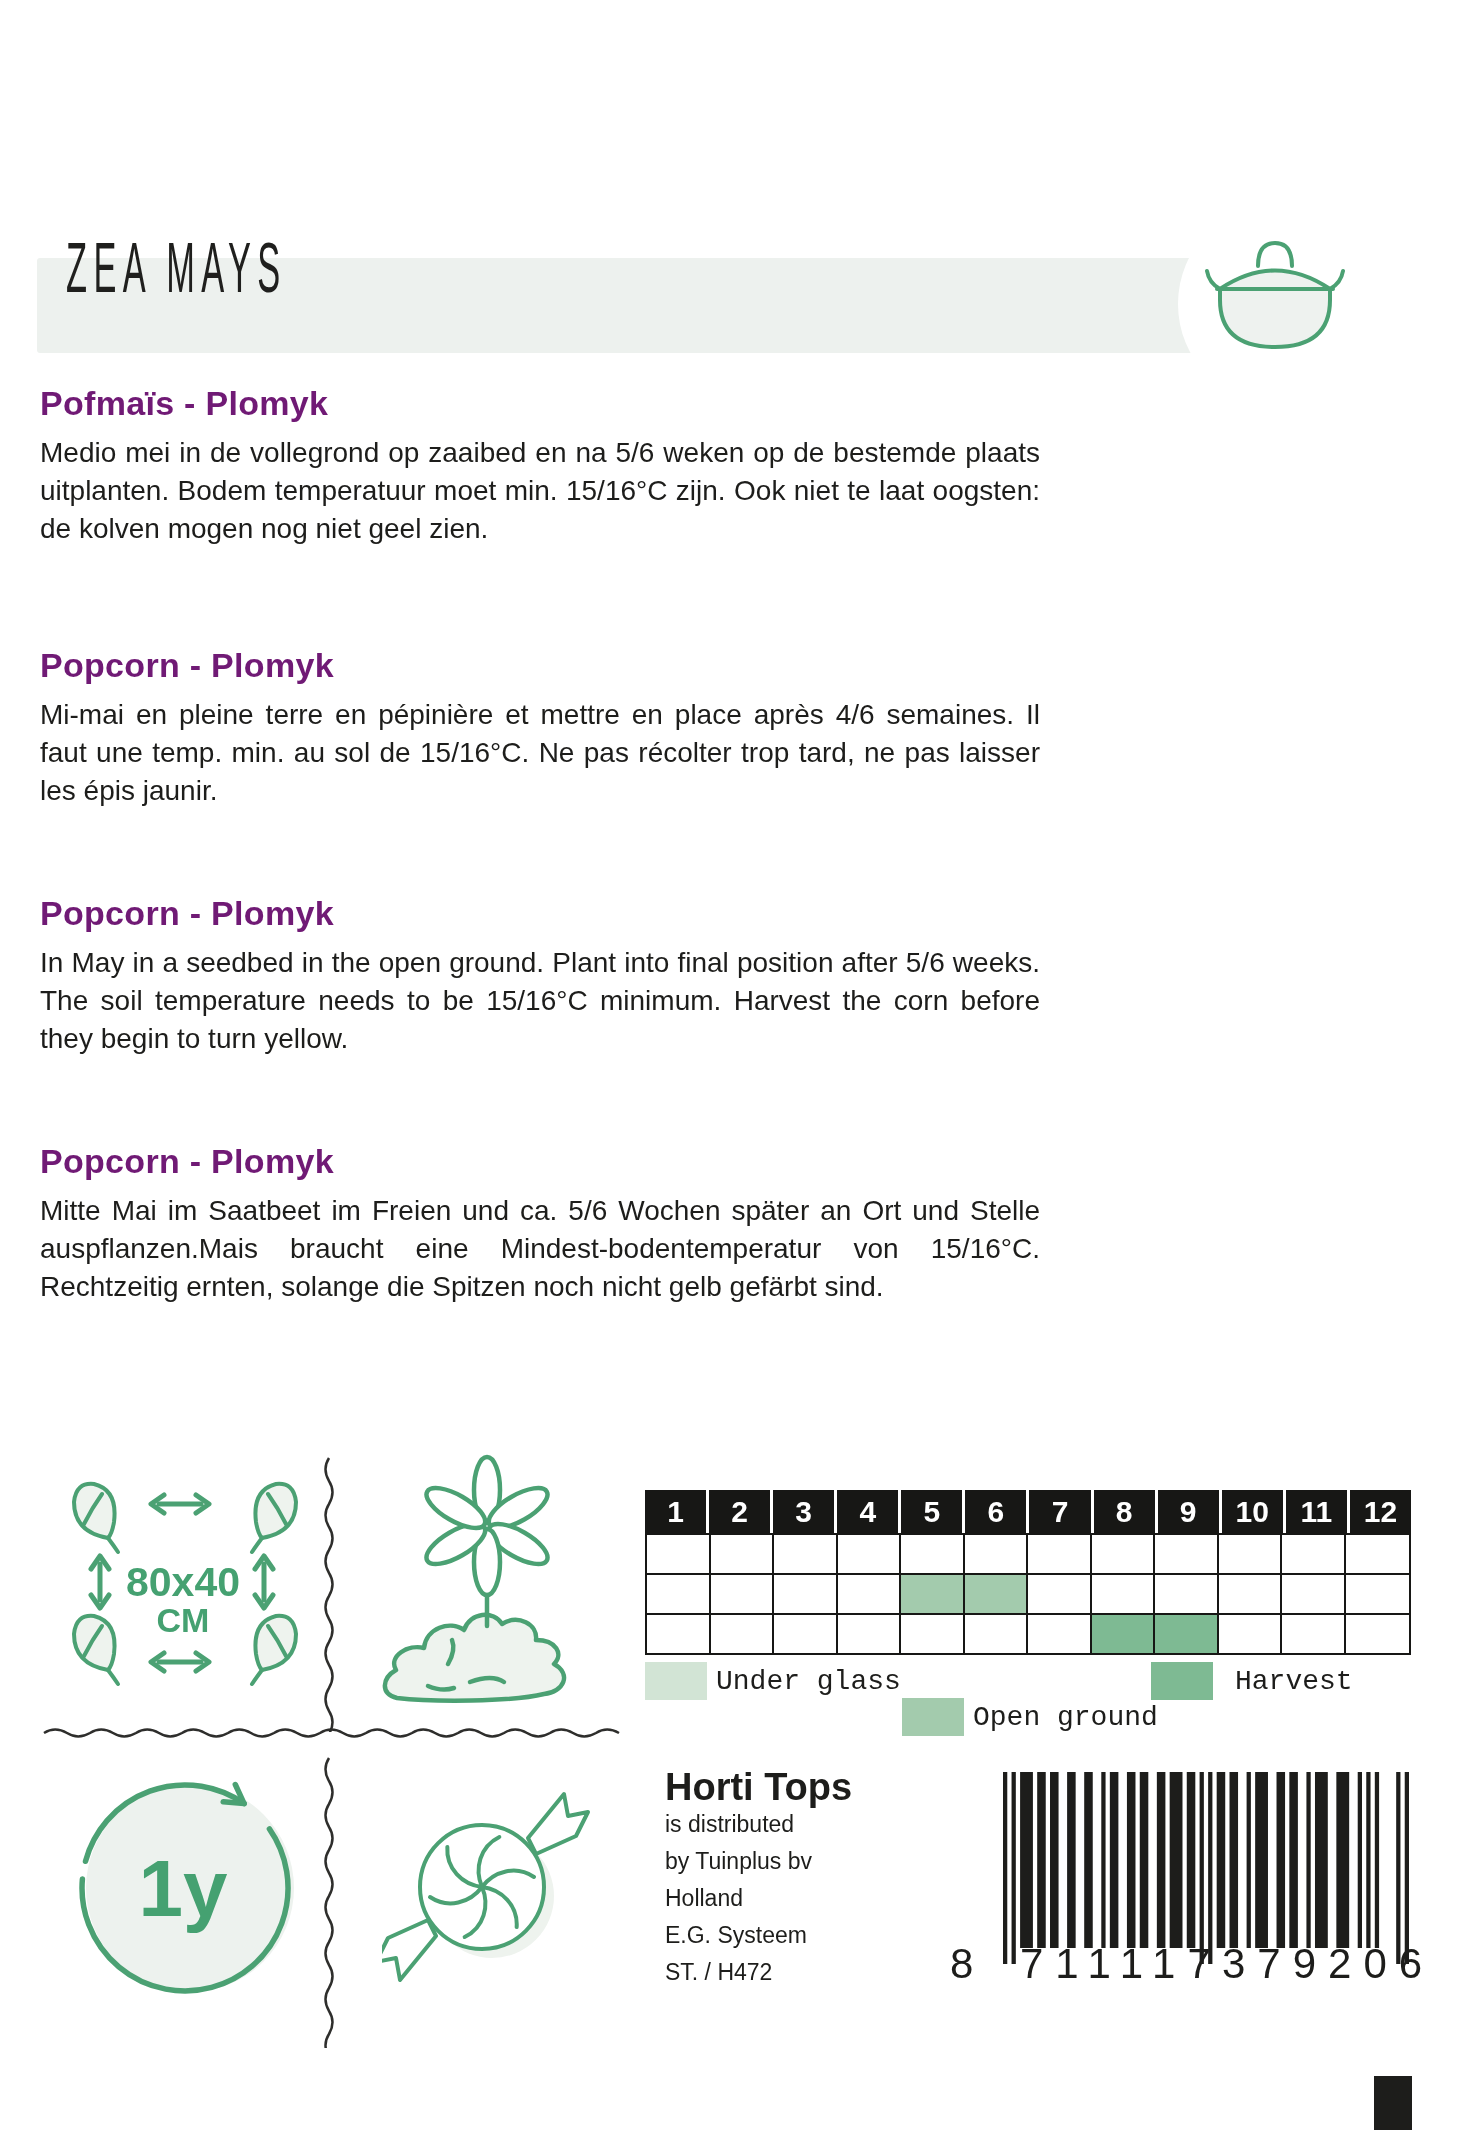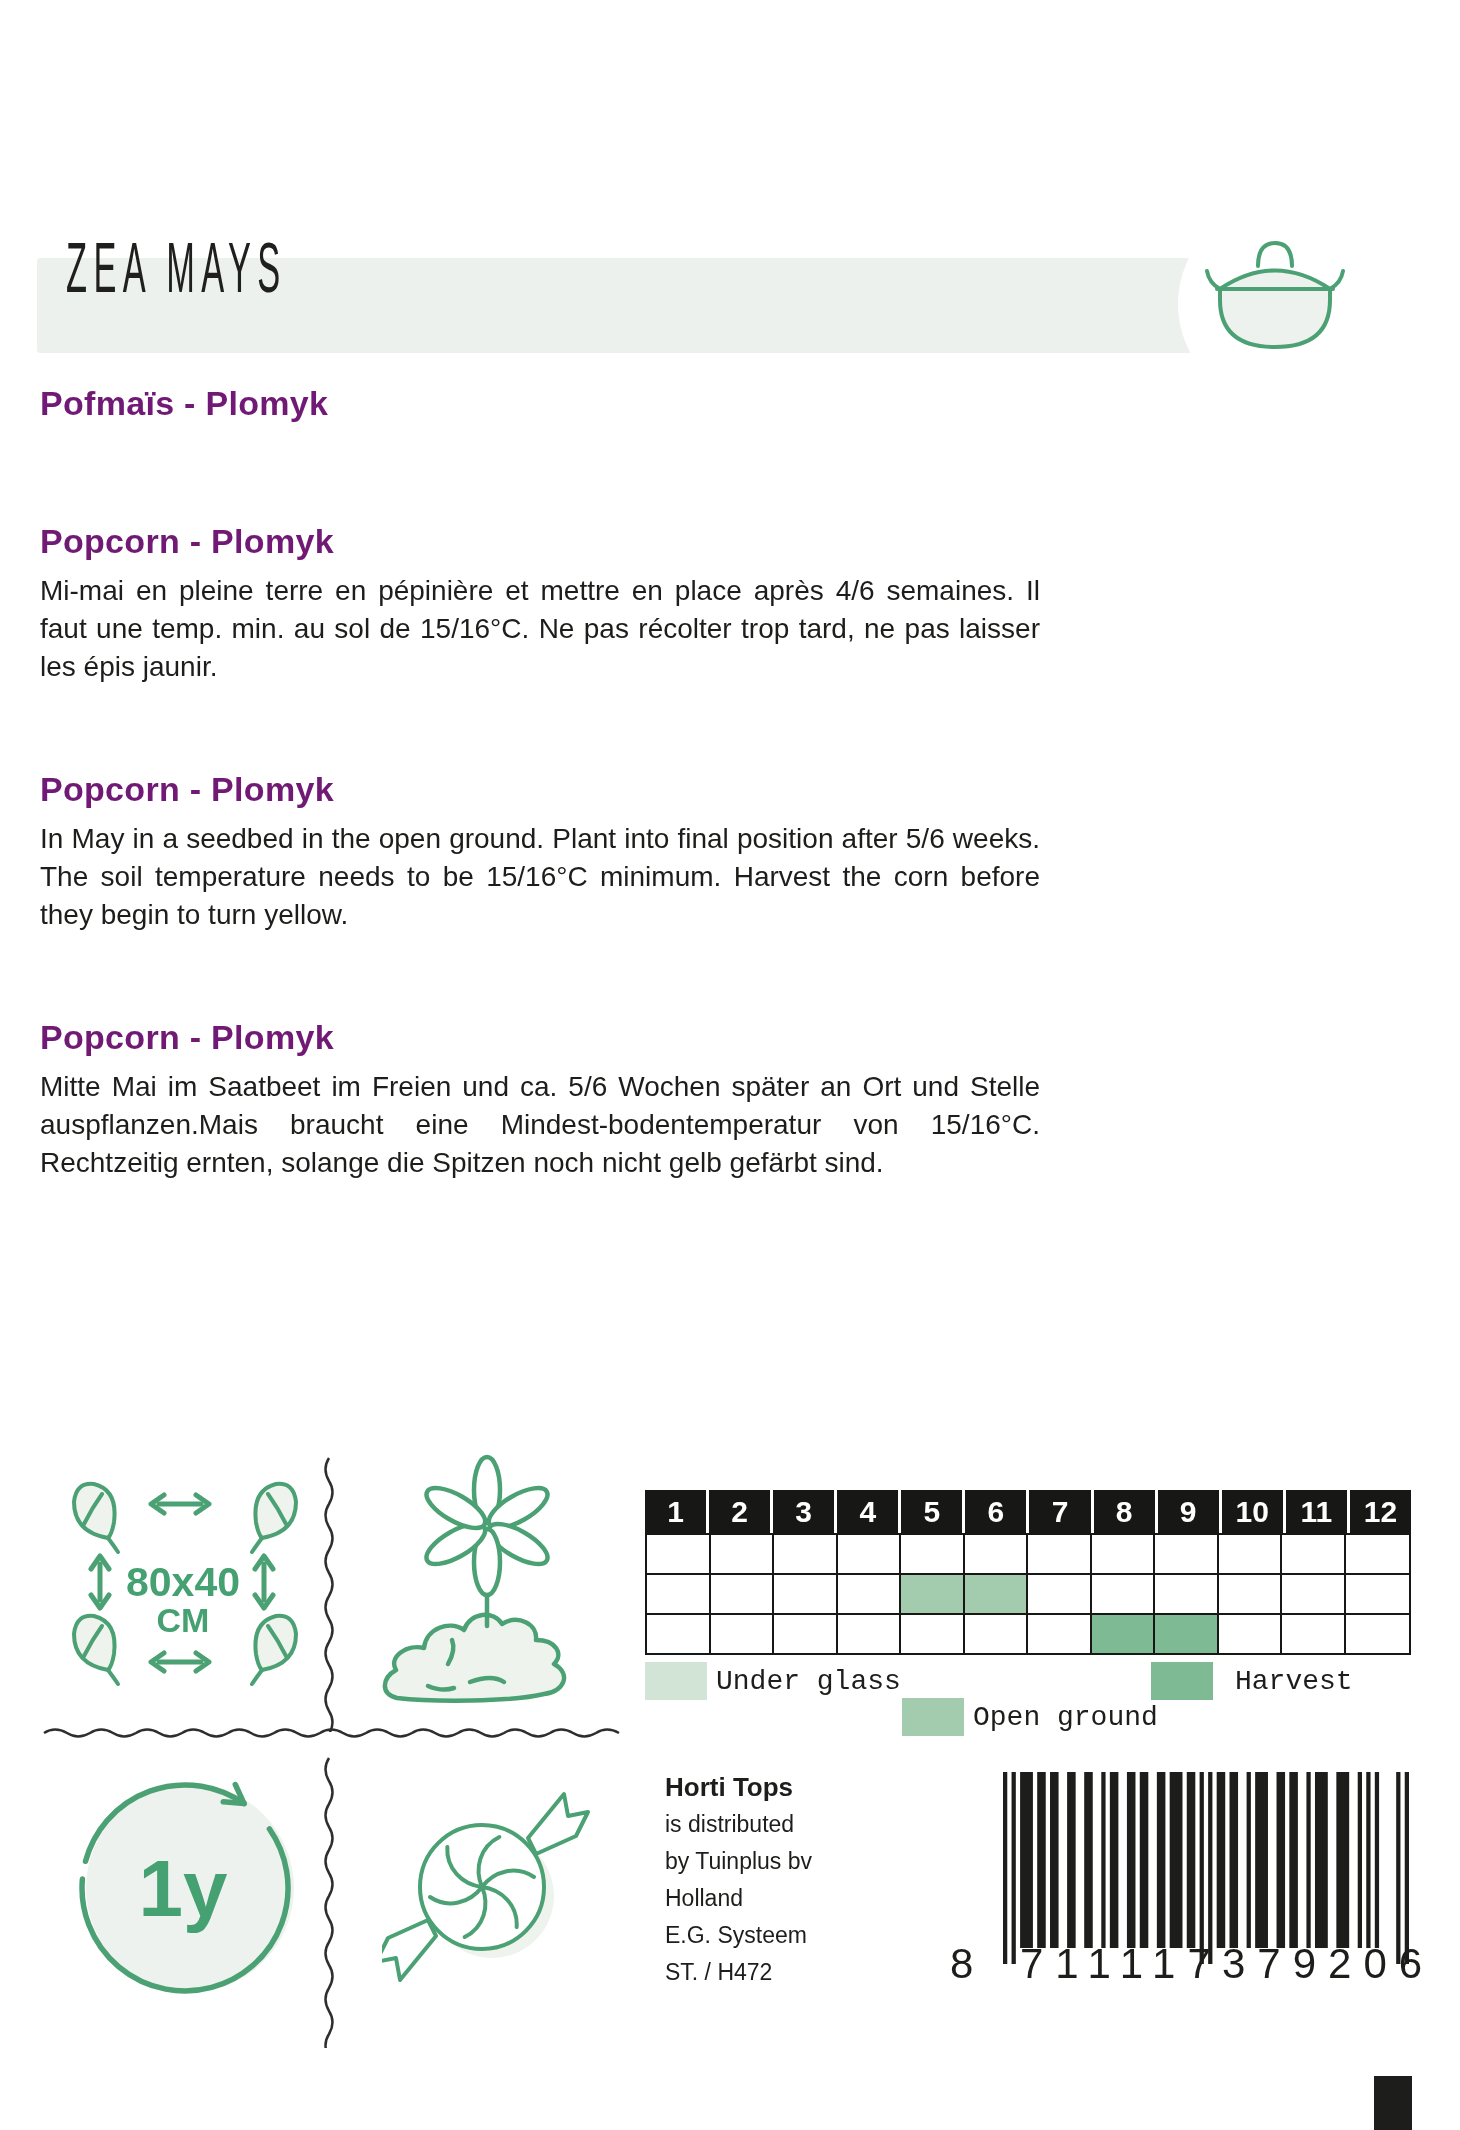--- a/index.html
+++ b/index.html
@@ -34,21 +34,21 @@
   .legend{position:absolute;left:645px;top:1662px;width:780px;height:44px;}
   .legend-item{position:absolute;top:0;display:flex;align-items:center;font-family:Liberation Mono, monospace;}
   .legend-item .swatch{width:62px;height:38px;display:inline-block;}
   .legend-item .lg-label{font-size:28px;margin-left:9px;color:#1d1d1b;}
   .li-0{left:0;} .li-1{left:257px;margin-top:36px;} .li-2{left:506px;gap:13px;}
   
   .icon-abs{position:absolute;}
   .wavy{position:absolute;}
   
   .dist{position:absolute;left:665px;top:1768px;width:300px;}
-  .dist .dist-name{font-size:26px;font-weight:700;line-height:38px;color:#1d1d1b;}
+  .dist .dist-name{font-size:38px;font-weight:700;line-height:38px;color:#1d1d1b;}
   .dist .dist-line{font-size:23px;line-height:37px;color:#1d1d1b;}
   
   .barcode{position:absolute;left:950px;top:1772px;width:485px;height:230px;}
   .barcode svg{position:absolute;left:53px;top:0;}
   .bc-digit{position:absolute;font-size:42px;color:#1d1d1b;}
   .bc-8{left:0;top:168px;}
   .bc-g1{left:70px;top:168px;letter-spacing:12px;}
   .bc-g2{left:272px;top:168px;letter-spacing:12px;}
   
   .print-mark{position:absolute;left:1374px;top:2076px;width:38px;height:54px;background:#1d1d1b;}
@@ -71,20 +71,21 @@
       <path d="M15,55 L15,66 Q15,113 70,113 Q125,113 125,66 L125,55 Z"></path>
       <path d="M15,55 Q4,49 2,37" fill="none"></path>
       <path d="M125,55 Q136,49 138,37" fill="none"></path>
       <line x1="12" y1="55" x2="128" y2="55"></line>
     </g>
   </svg>
 
   <div class="sections">
     <div class="section">
       <h2>Pofmaïs - Plomyk</h2>
+      <p>Medio mei in de vollegrond op zaaibed en na 5/6 weken op de bestemde plaats uitplanten. Bodem temperatuur moet min. 15/16°C zijn. Ook niet te laat oogsten: de kolven mogen nog niet geel zien.</p>
     </div>
     <div class="section">
       <h2>Popcorn - Plomyk</h2>
       <p>Mi-mai en pleine terre en pépinière et mettre en place après 4/6 semaines. Il faut une temp. min. au sol de 15/16°C. Ne pas récolter trop tard, ne pas laisser les épis jaunir.</p>
     </div>
     <div class="section">
       <h2>Popcorn - Plomyk</h2>
       <p>In May in a seedbed in the open ground. Plant into final position after 5/6 weeks. The soil temperature needs to be 15/16°C minimum. Harvest the corn before they begin to turn yellow.</p>
     </div>
     <div class="section">

